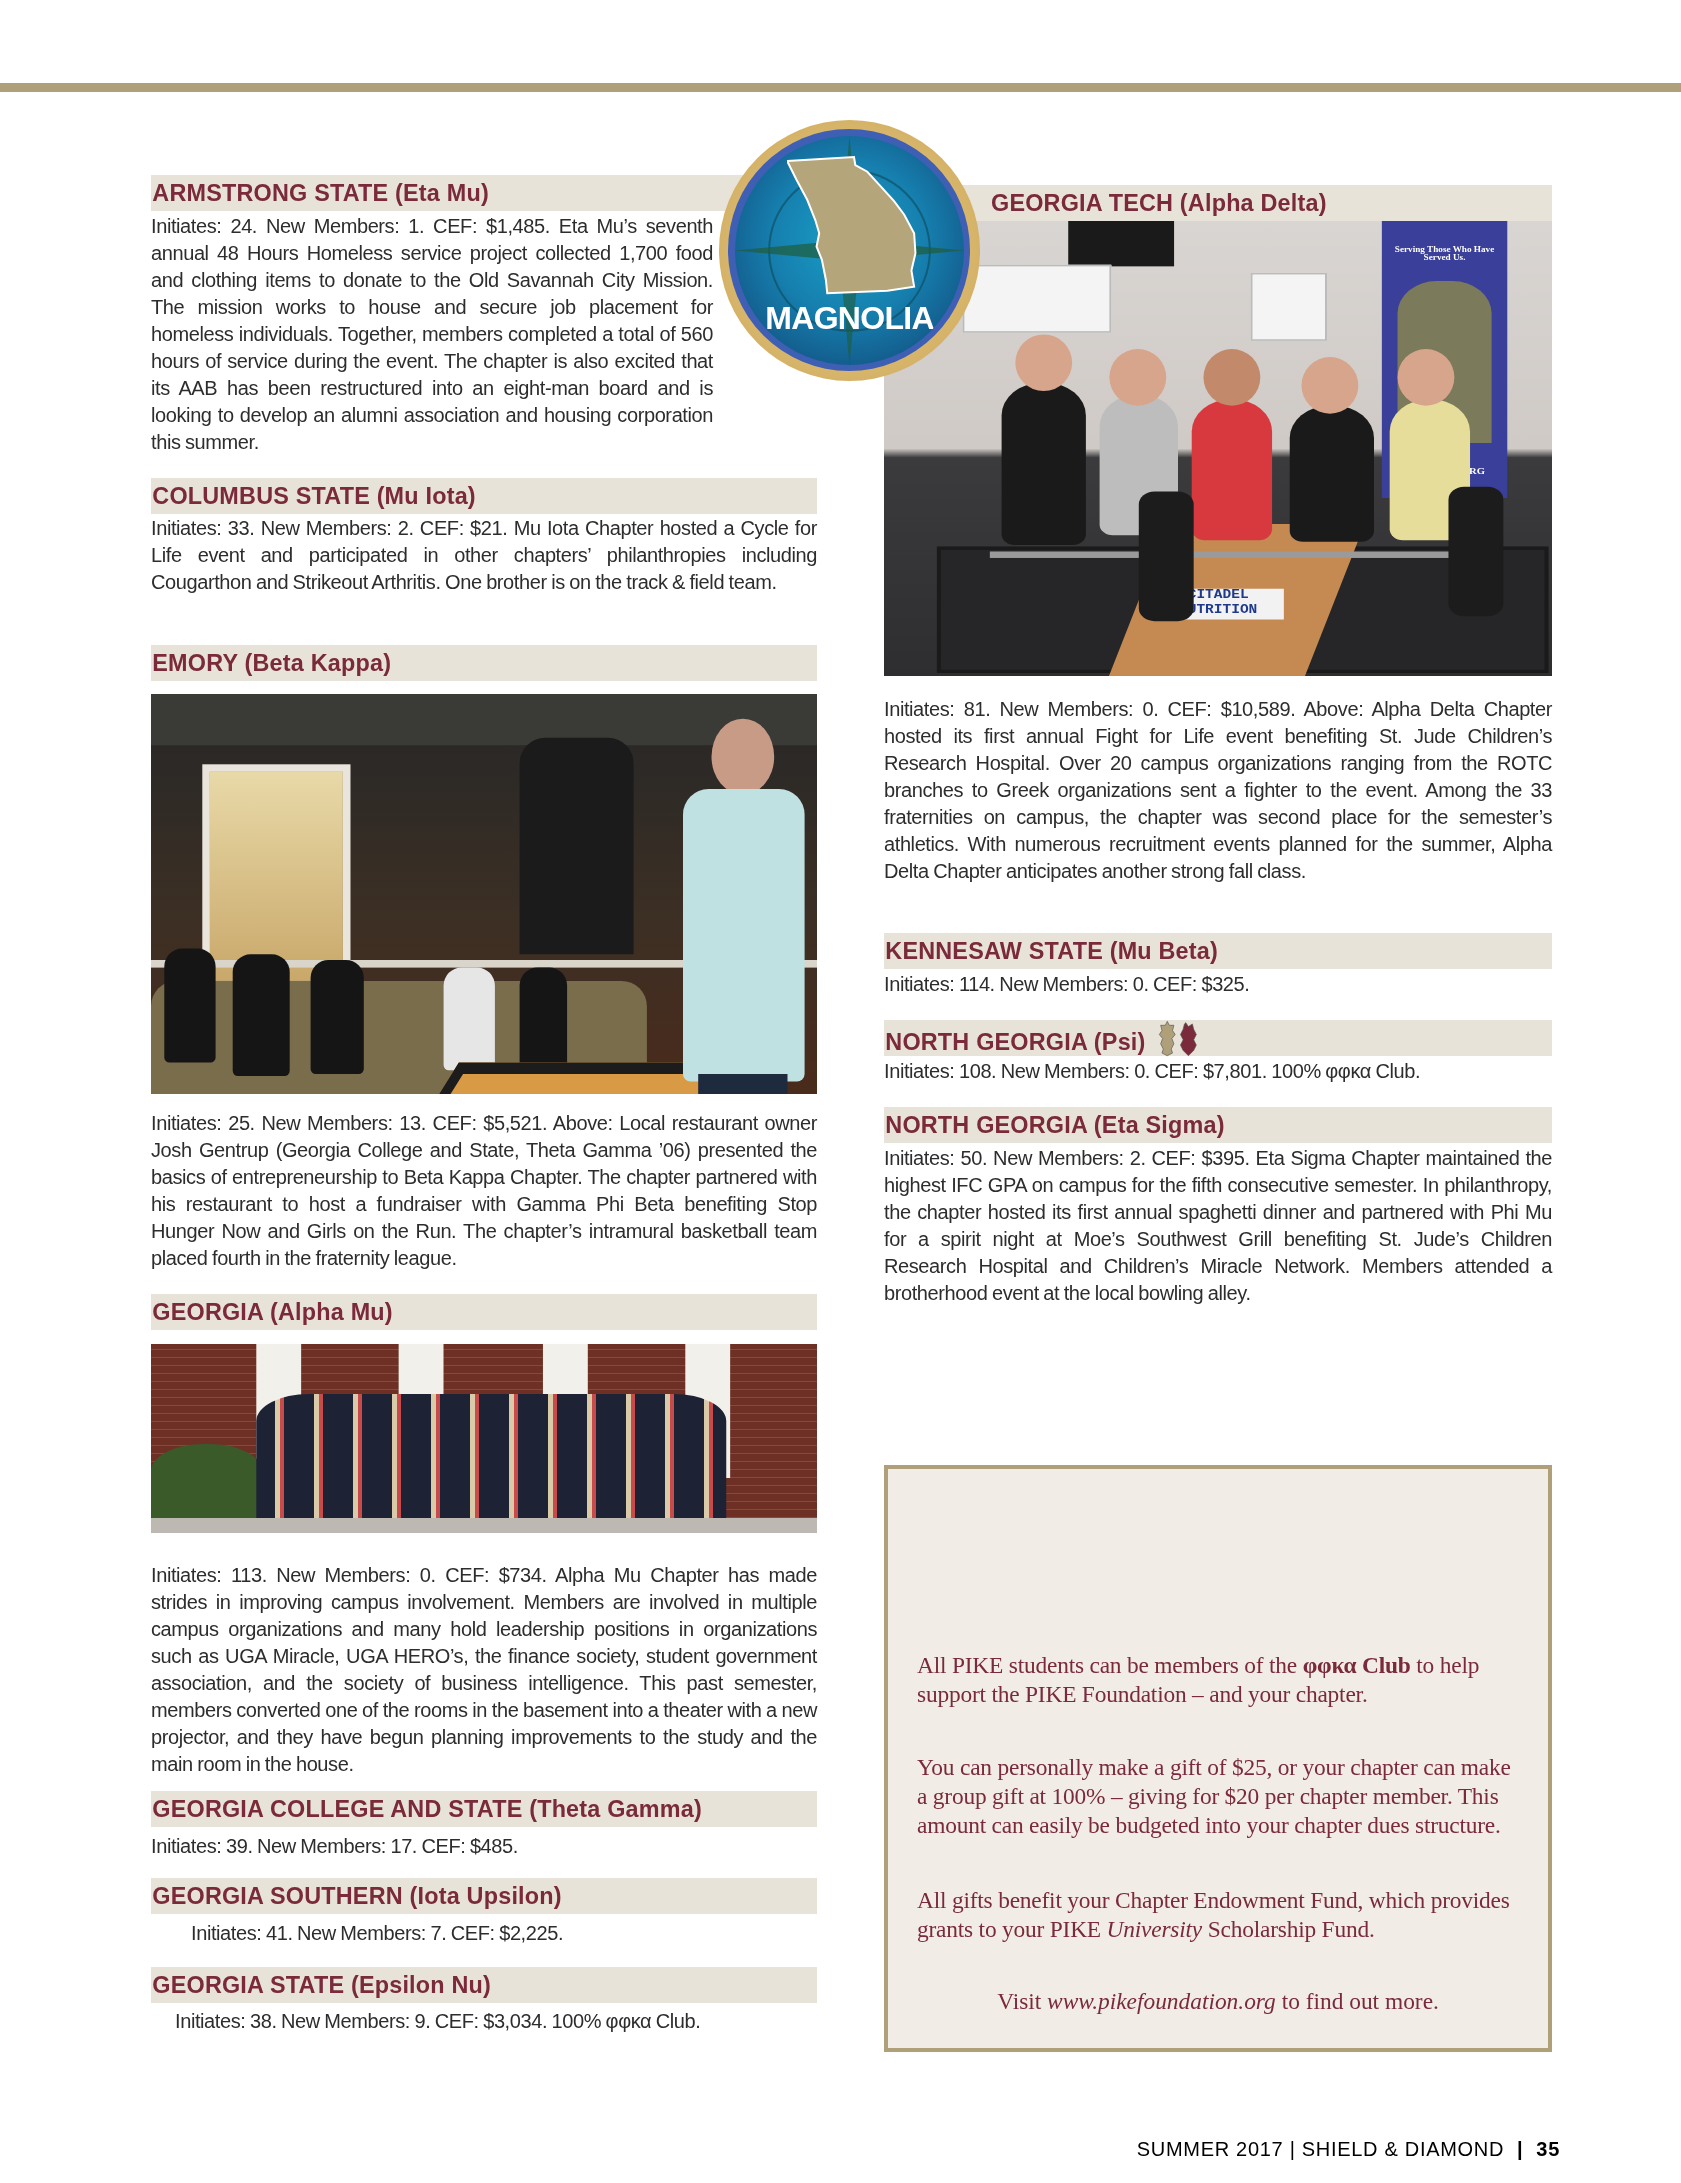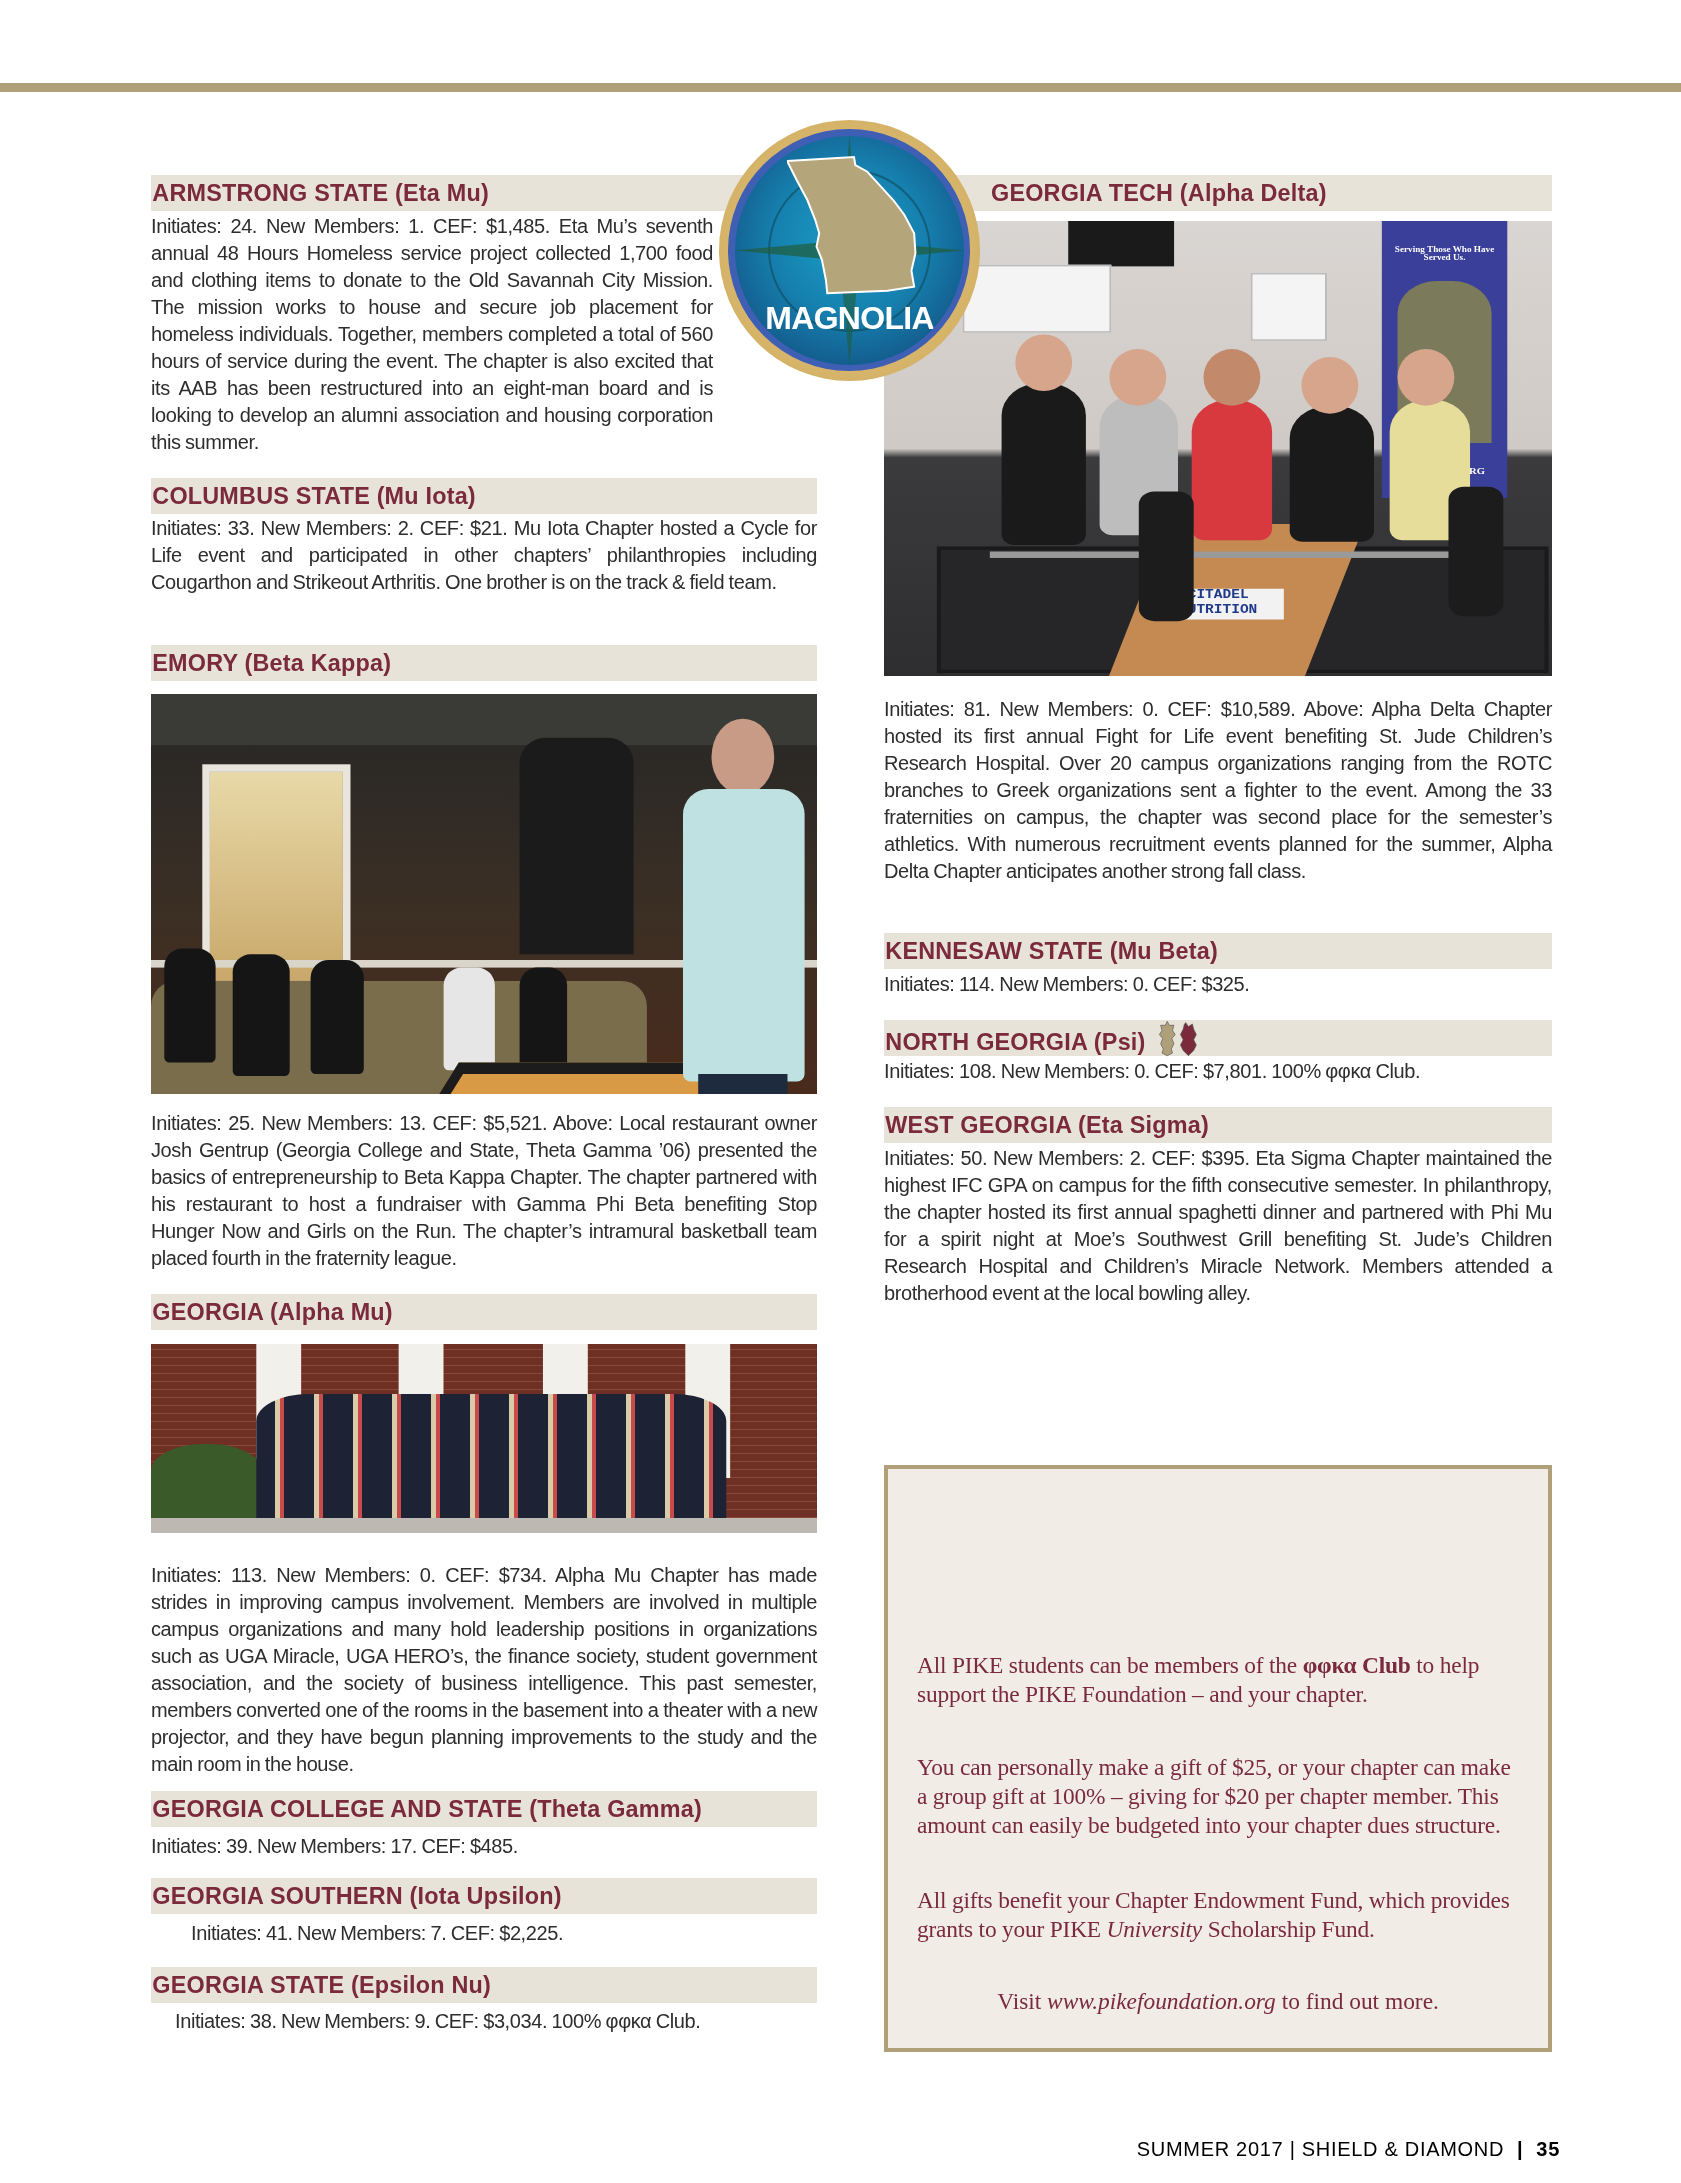--- a/index.html
+++ b/index.html
@@ -142,21 +142,21 @@
 
 <div class="heading" style="left:151px; top:1791px; width:666px;">GEORGIA COLLEGE AND STATE (Theta Gamma)</div>
 <div class="body-text" style="left:151px; top:1833px; width:666px;">Initiates: 39. New Members: 17. CEF: $485.</div>
 
 <div class="heading" style="left:151px; top:1878px; width:666px;">GEORGIA SOUTHERN (Iota Upsilon)</div>
 <div class="body-text" style="left:151px; top:1920px; width:666px;margin-left:40px;">Initiates: 41. New Members: 7. CEF: $2,225.</div>
 
 <div class="heading" style="left:151px; top:1967px; width:666px;">GEORGIA STATE (Epsilon Nu)</div>
 <div class="body-text" style="left:151px; top:2008px; width:666px;margin-left:24px;">Initiates: 38. New Members: 9. CEF: $3,034. 100% φφκα Club.</div>
 
-<div class="heading" style="left:884px; top:175px; width:668px; padding-left:107px;">GEORGIA TECH (Alpha Delta)</div>
+<div class="heading" style="left:884px; top:185px; width:668px; padding-left:107px;">GEORGIA TECH (Alpha Delta)</div>
 <div class="photo gt-photo" style="left:884px; top:221px; width:668px; height:455px;" title="Five members crouching behind a loaded barbell on a lifting platform">
   <div style="position:absolute; inset:0; transform:scale(1.96,1.62); transform-origin:0 0;">
     <div class="tv"></div>
     <div class="wb1"></div>
     <div class="wb2"></div>
     <div class="banner">
       <div class="txt" style="top:14.7px; font-size:4.7px;">Serving Those Who Have Served Us.</div>
       <div class="soldier"></div>
       <div class="txt" style="top:151px; font-size:5.4px;">VEOHERO.ORG</div>
     </div>
@@ -190,21 +190,21 @@
   <span>NORTH GEORGIA (Psi)</span>
   <span class="psi-icons">
     <svg width="41" height="37" viewBox="0 0 62 56">
       <path d="M14 2 L17 8 L24 8 L22 16 L26 22 L21 28 L24 36 L20 44 L22 50 L14 54 L6 50 L8 44 L4 36 L7 28 L2 22 L6 16 L4 8 L11 8 Z" fill="#b0a07a" stroke="#555" stroke-width="1"></path>
       <path d="M42 4 L46 10 L52 6 L54 14 L58 22 L54 30 L58 38 L54 46 L46 54 L38 46 L34 38 L38 30 L34 22 L38 14 L40 6 Z" fill="#7a2a3a" stroke="#555" stroke-width="1"></path>
     </svg>
   </span>
 </div>
 <div class="body-text" style="left:884px; top:1058px; width:668px;">Initiates: 108. New Members: 0. CEF: $7,801. 100% φφκα Club.</div>
 
-<div class="heading" style="left:884px; top:1107px; width:668px;">WEST GEORGIA (Eta Sigma)</div>
+<div class="heading" style="left:884px; top:1107px; width:668px;">NORTH GEORGIA (Eta Sigma)</div>
 <div class="body-text" style="left:884px; top:1145px; width:668px;">Initiates: 50. New Members: 2. CEF: $395. Eta Sigma Chapter maintained the highest IFC GPA on campus for the fifth consecutive semester. In philanthropy, the chapter hosted its first annual spaghetti dinner and partnered with Phi Mu for a spirit night at Moe’s Southwest Grill benefiting St. Jude’s Children Research Hospital and Children’s Miracle Network. Members attended a brotherhood event at the local bowling alley.</div>
 
 <div class="badge">
   <div class="inner">
     <div class="face">
       <svg class="compass" viewBox="0 0 342 342">
         <circle cx="171" cy="171" r="120" fill="none" stroke="#0e4a5a" stroke-width="3" opacity="0.6"></circle>
         <path d="M0 171 L171 155 L342 171 L171 187 Z" fill="#1f5c3a" opacity="0.7"></path>
         <path d="M171 0 L187 171 L171 342 L155 171 Z" fill="#1f5c3a" opacity="0.6"></path>
       </svg>

